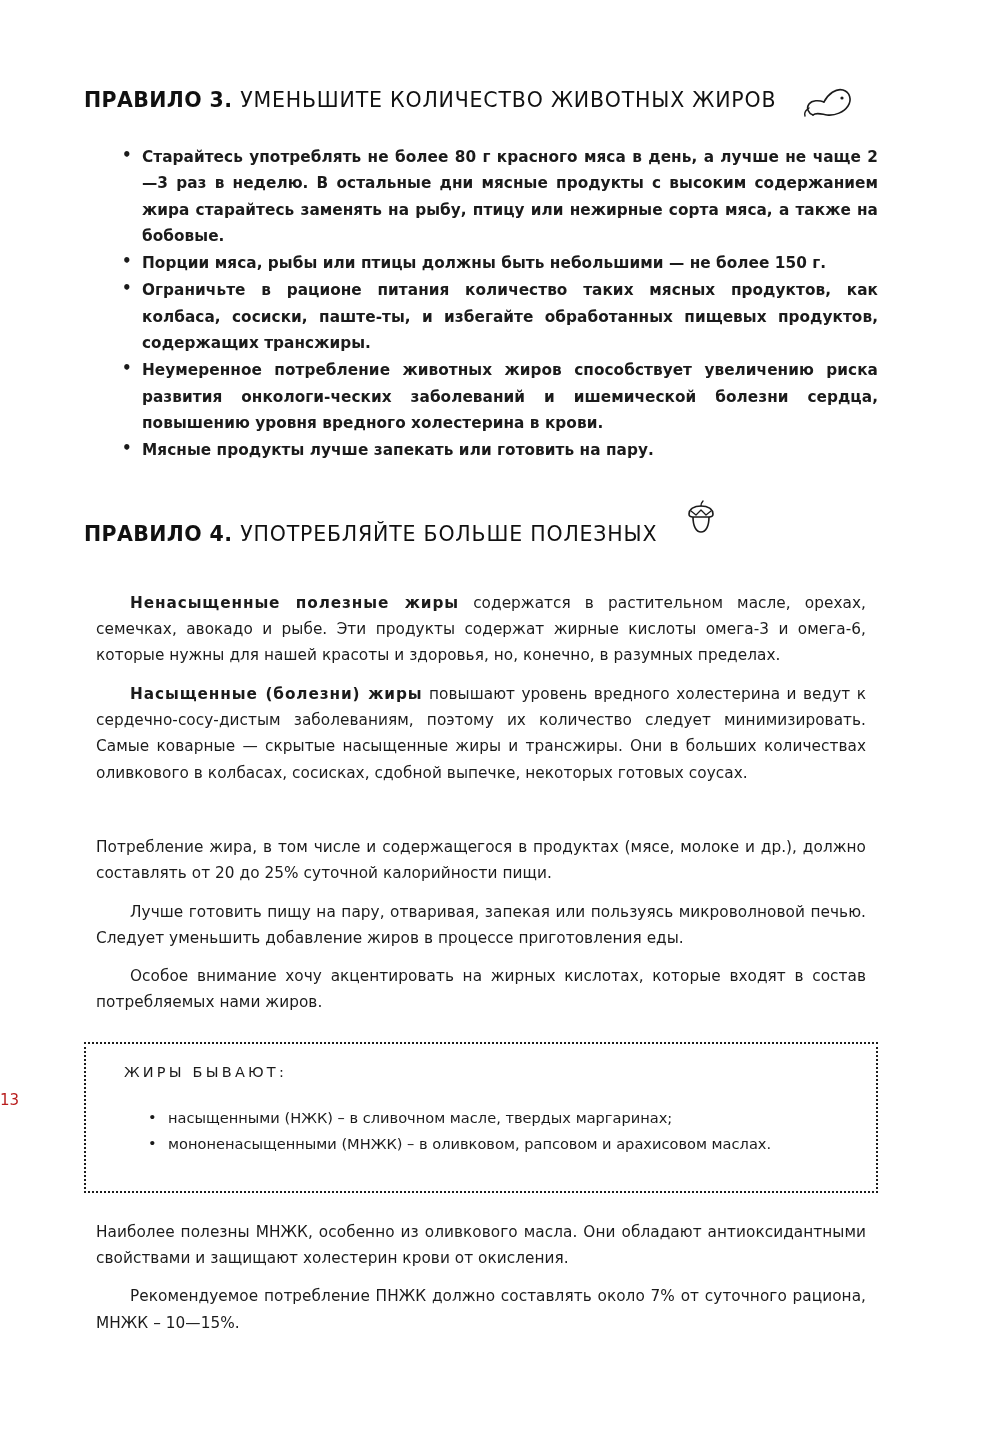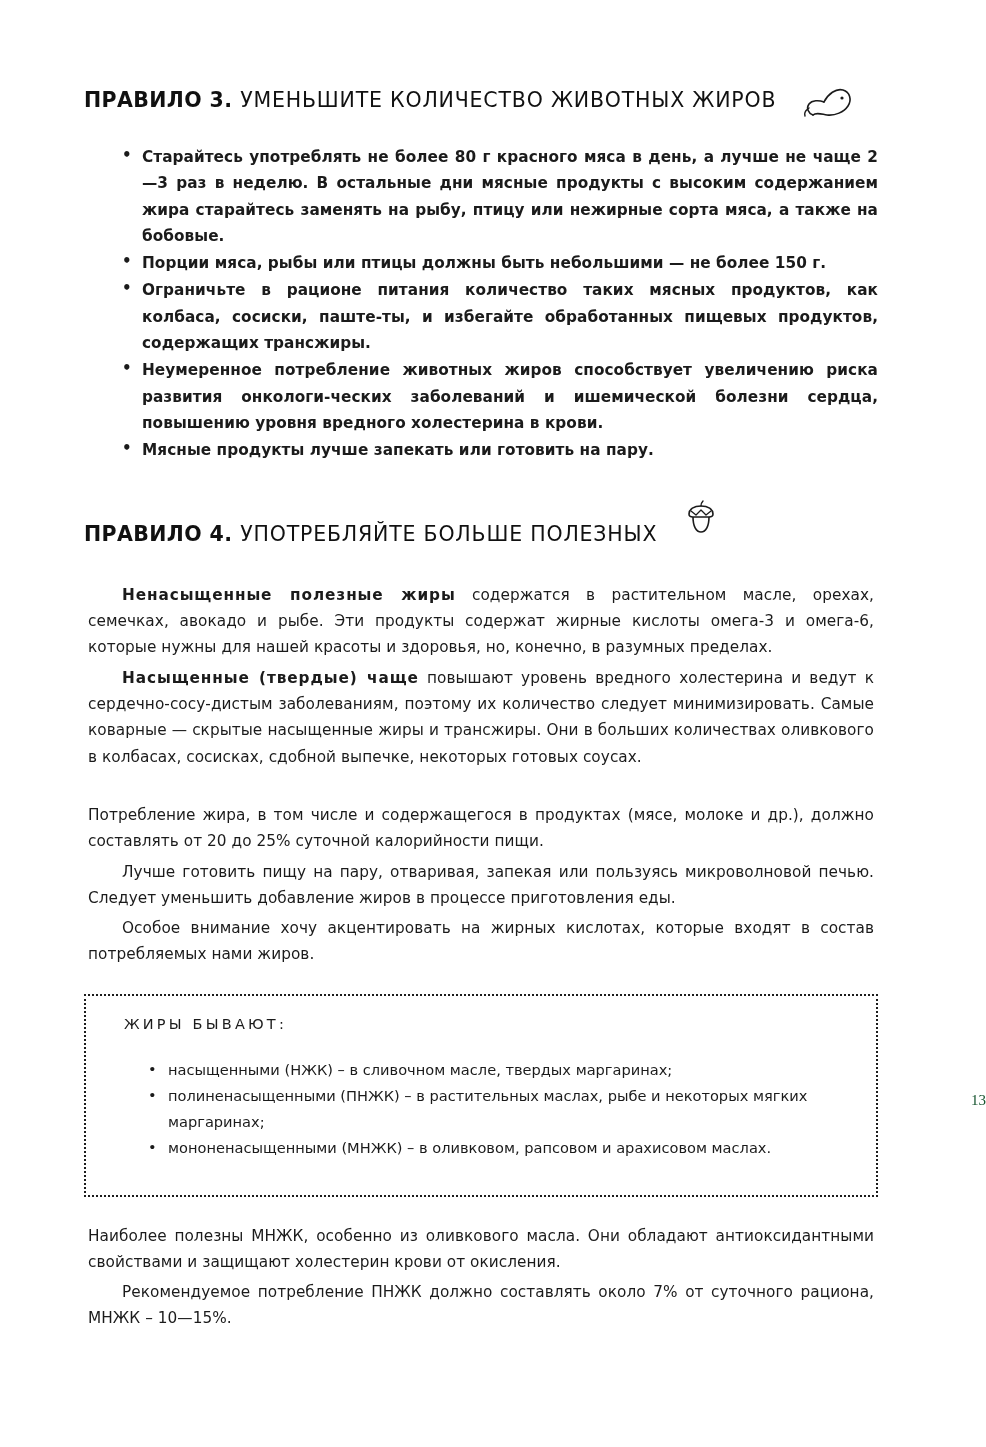--- a/index.html
+++ b/index.html
@@ -77,21 +77,21 @@
     position: absolute;
     left: 4px;
     top: -1px;
     font-size: 15px;
   }
 
   
   p.para {
     font-size: 15.3px;
     line-height: 1.72;
-    margin: 4px;
+    margin: 12px;
     text-align: justify;
     letter-spacing: 0.05px;
   }
   p.indent {
     text-indent: 34px;
   }
   .bold-lead {
     font-weight: 700;
     letter-spacing: 0.9px;
   }
@@ -128,24 +128,23 @@
     left: 6px;
     top: -1px;
   }
 
   
   .page-number {
     position: absolute;
     left: 0;
     right: 0;
     bottom: 74px;
-    text-align: right;
+    text-align: left;
     font-size: 15px;
-    color: #14532d;
-    font-family: Liberation Serif, serif;
+    color: #b91c1c;
   }
 </style>
 </head>
 <body>
 
 <div class="page">
 
   <div class="rule-head">
     <div class="txt">
       <span class="num">ПРАВИЛО 3.</span>
@@ -187,34 +186,33 @@
     </div>
   </div>
 
   <div class="spacer-sm"></div>
 
   <p class="para indent">
     <span class="bold-lead">Ненасыщенные полезные жиры</span><span> содержатся в растительном масле, орехах, семечках, авокадо и рыбе. Эти продукты содержат жирные кислоты омега-3 и омега-6, которые нужны для нашей красоты и здоровья, но, конечно, в разумных пределах.</span>
   </p>
 
   <p class="para indent">
-    <span class="bold-lead">Насыщенные (твердые) чаще</span><span> повышают уровень вредного холестерина и ведут к сердечно-сосу-дистым заболеваниям, поэтому их количество следует минимизировать. Самые коварные — скрытые насыщенные жиры и трансжиры. Они в больших количествах оливкового в колбасах, сосисках, сдобной выпечке, некоторых готовых соусах.</span>
+    <span class="bold-lead">Насыщенные (болезни) жиры</span><span> повышают уровень вредного холестерина и ведут к сердечно-сосу-дистым заболеваниям, поэтому их количество следует минимизировать. Самые коварные — скрытые насыщенные жиры и трансжиры. Они в больших количествах оливкового в колбасах, сосисках, сдобной выпечке, некоторых готовых соусах.</span>
   </p>
 
   <div class="spacer-md"></div>
 
   <p class="para">Потребление жира, в том числе и содержащегося в продуктах (мясе, молоке и др.), должно составлять от 20 до 25% суточной калорийности пищи.</p>
   <p class="para indent">Лучше готовить пищу на пару, отваривая, запекая или пользуясь микроволновой печью. Следует уменьшить добавление жиров в процессе приготовления еды.</p>
   <p class="para indent">Особое внимание хочу акцентировать на жирных кислотах, которые входят в состав потребляемых нами жиров.</p>
 
   <div class="dotted-box">
     <div class="box-title">ЖИРЫ БЫВАЮТ:</div>
     <ul>
       <li>насыщенными (НЖК) – в сливочном масле, твердых маргаринах;</li>
-      <li>полиненасыщенными (ПНЖК) – в растительных маслах, рыбе и некоторых мягких маргаринах;</li>
       <li>мононенасыщенными (МНЖК) – в оливковом, рапсовом и арахисовом маслах.</li>
     </ul>
   </div>
 
   <p class="para">Наиболее полезны МНЖК, особенно из оливкового масла. Они обладают антиоксидантными свойствами и защищают холестерин крови от окисления.</p>
   <p class="para indent">Рекомендуемое потребление ПНЖК должно составлять около 7% от суточного рациона, МНЖК – 10—15%.</p>
 
   <div class="page-number">13</div>
 </div>
 

